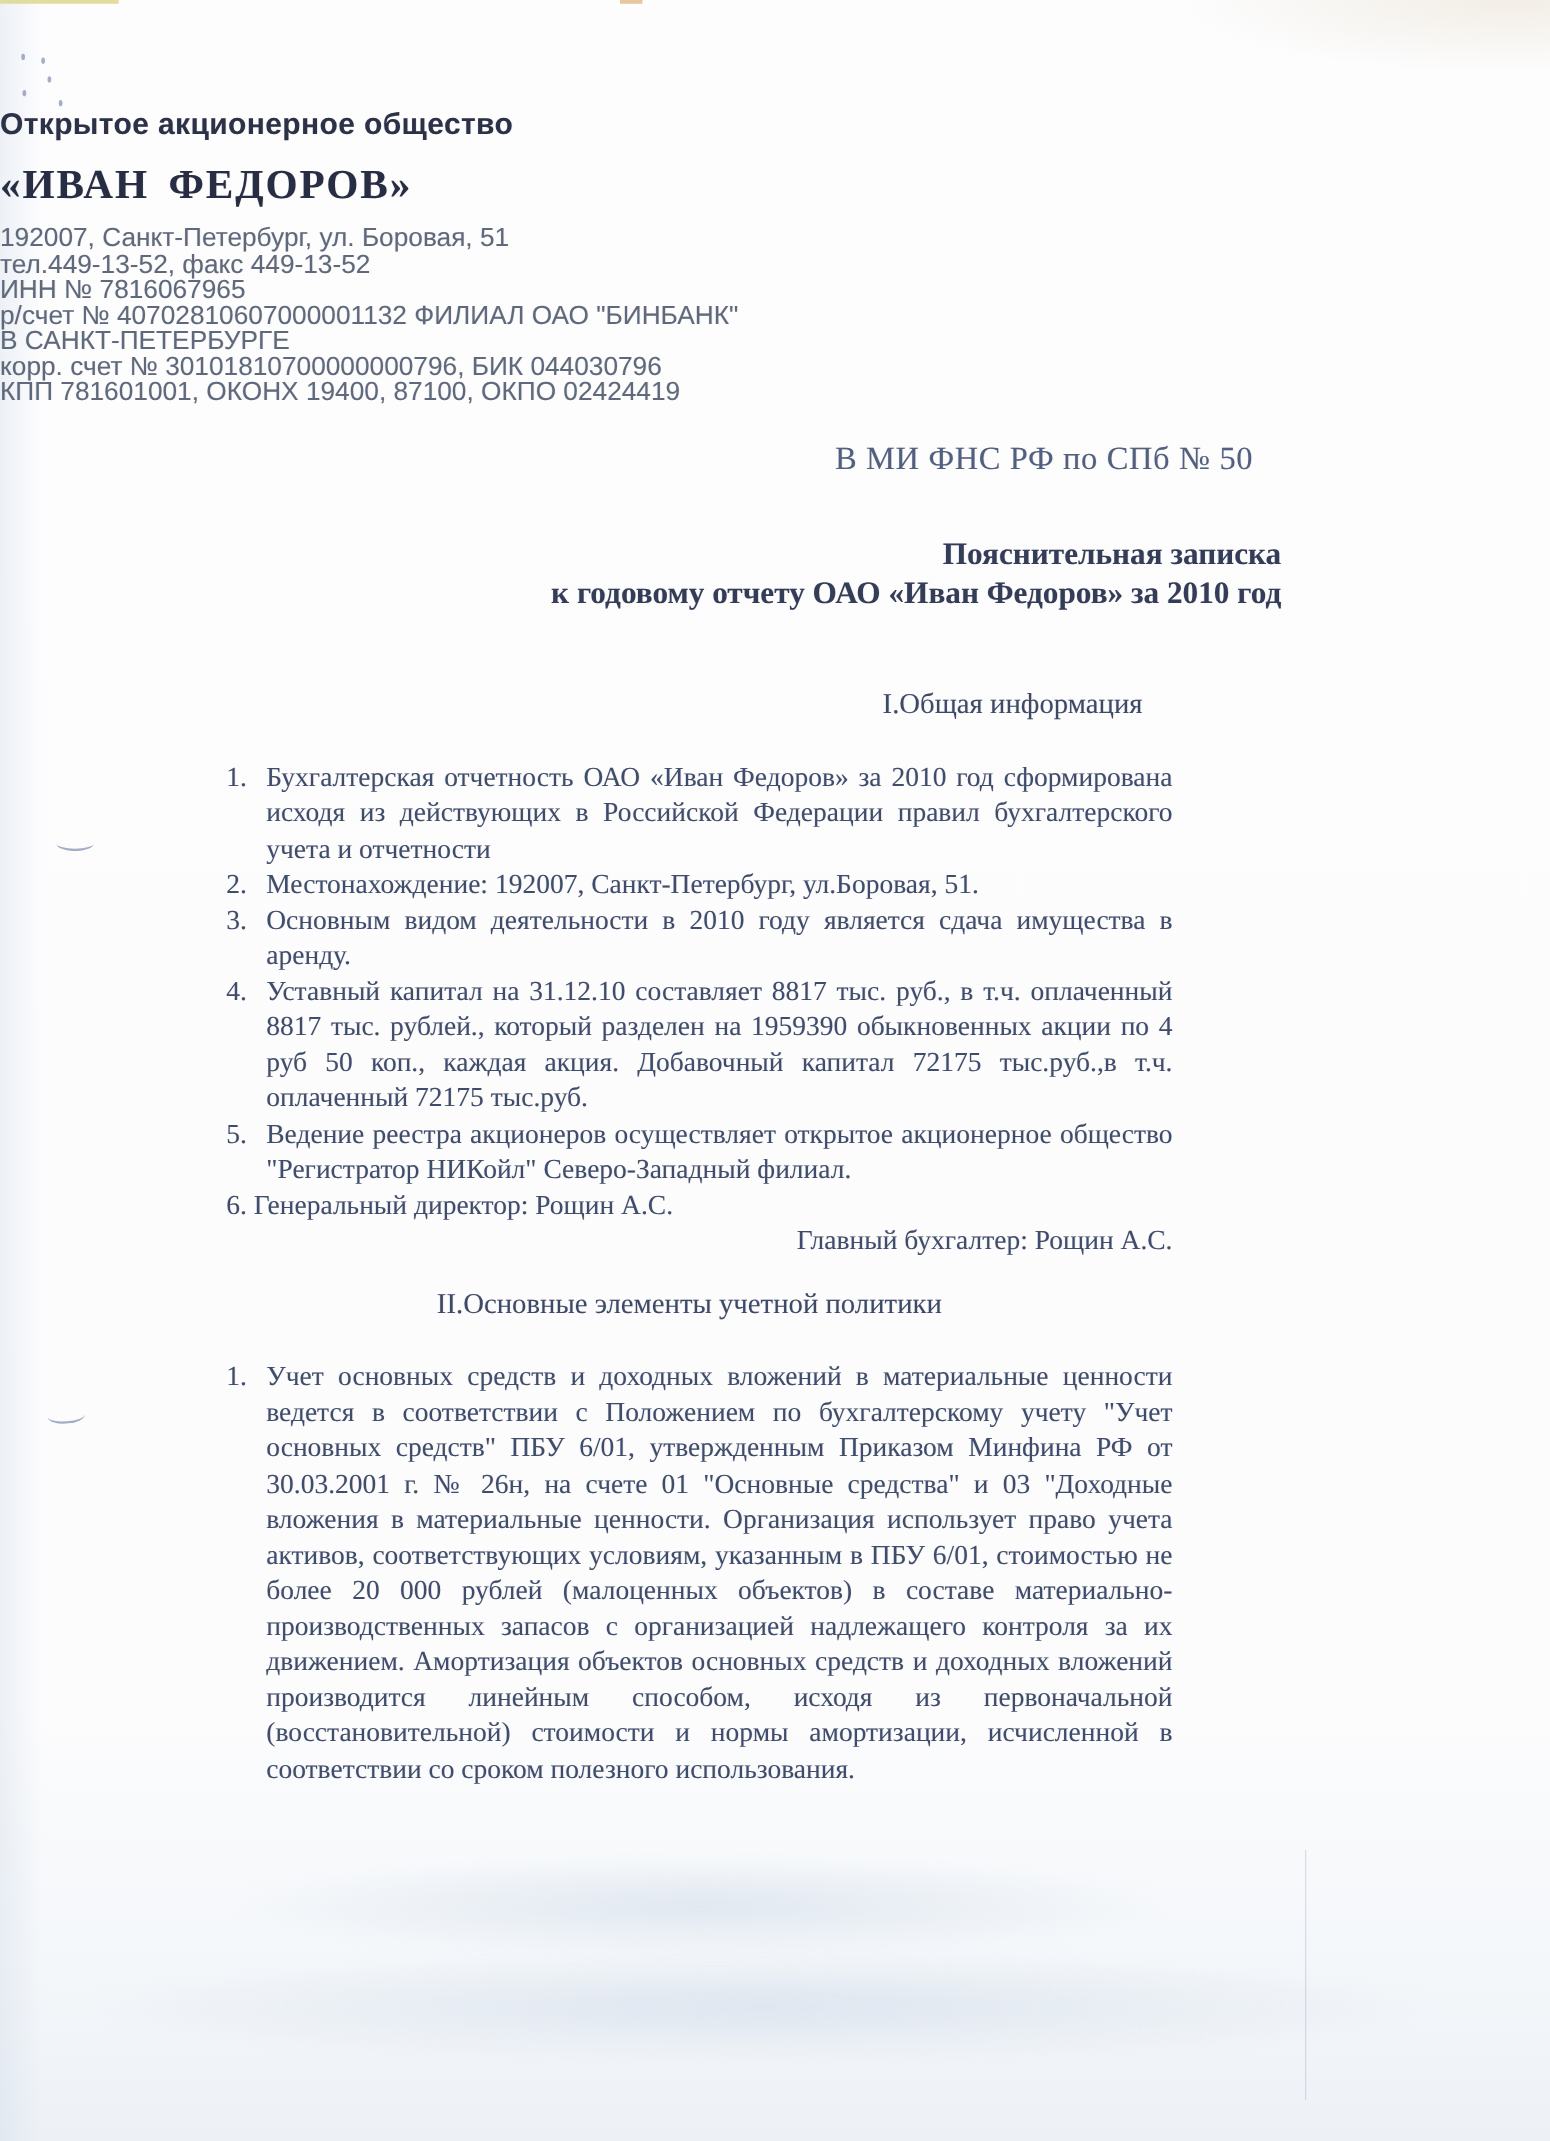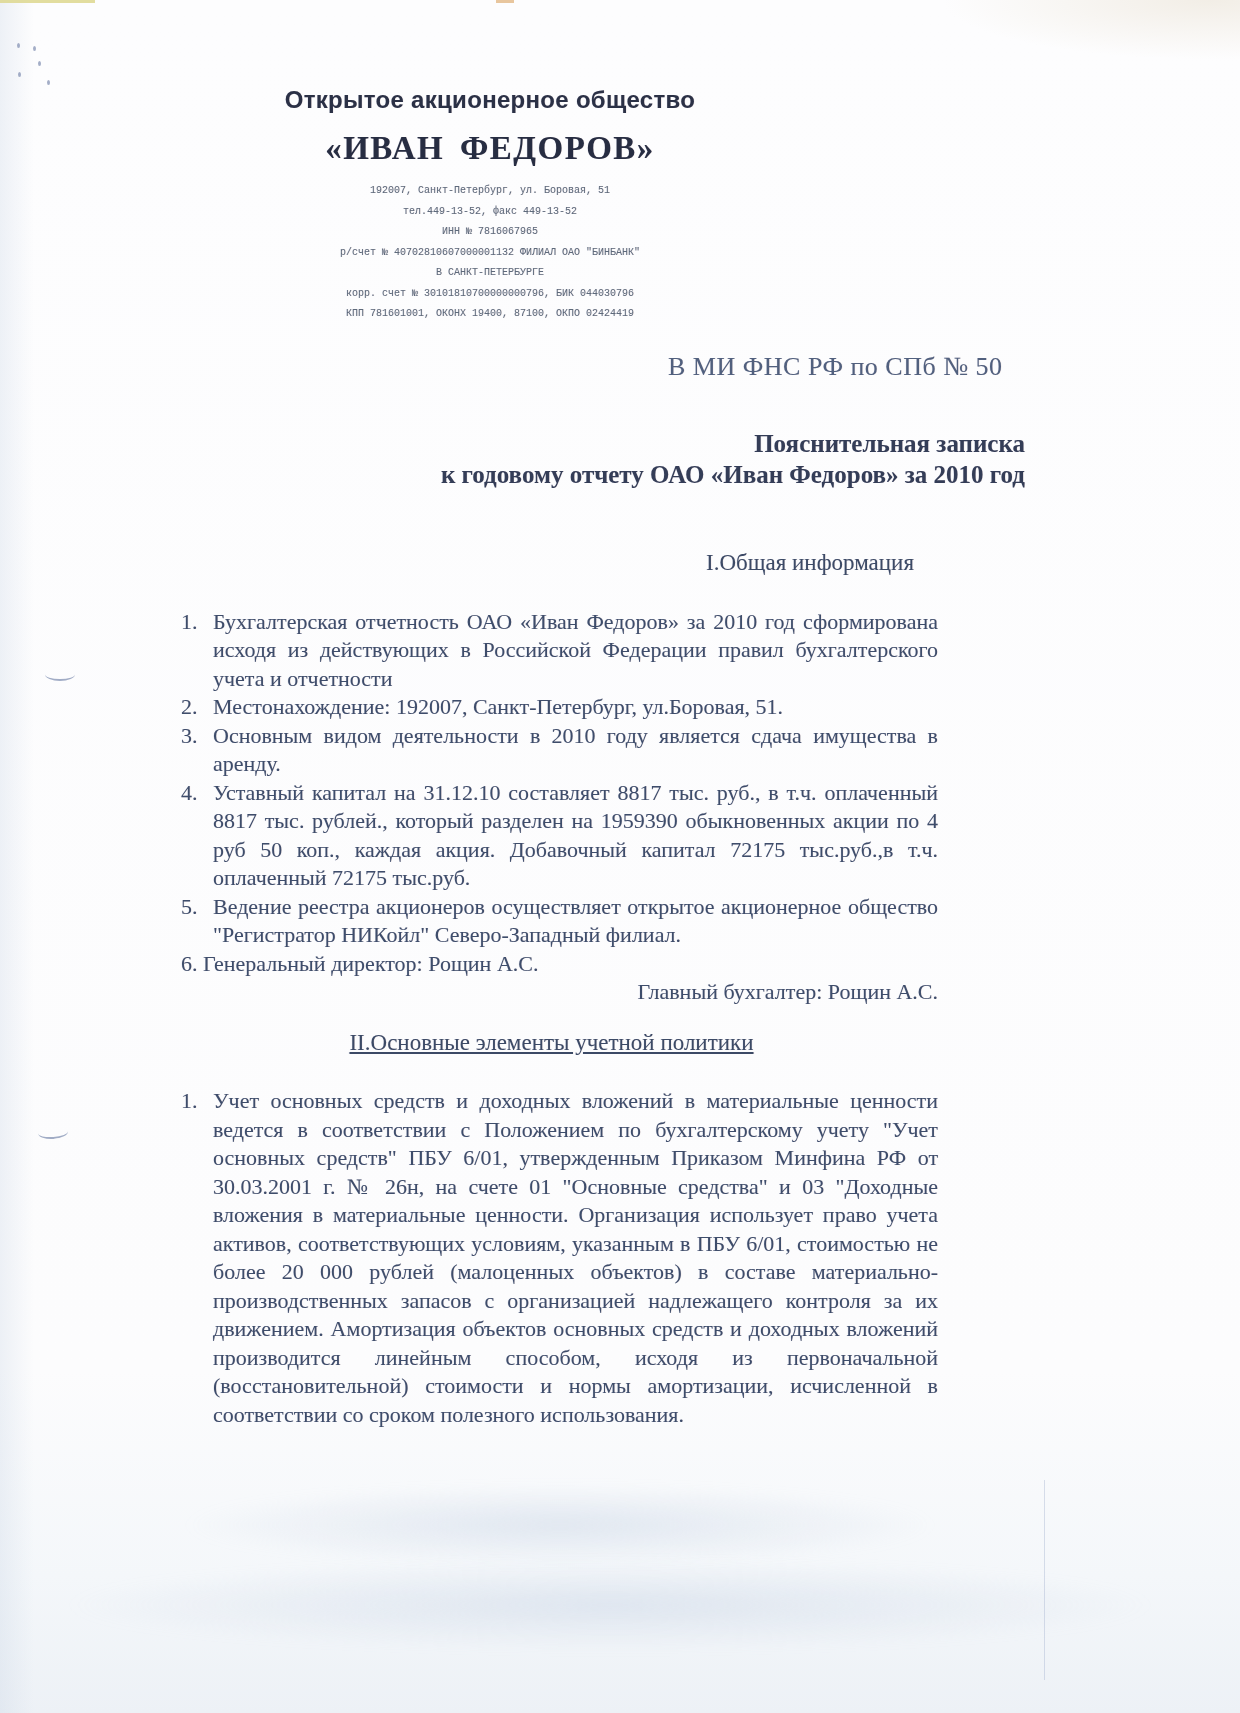--- a/index.html
+++ b/index.html
@@ -17,34 +17,34 @@
     pointer-events:none;
   }
   .page::after{ 
     content:"";position:absolute;right:0;top:0;width:300px;height:60px;
     background:radial-gradient(ellipse at 90% 0%,rgba(233,225,210,0.55),rgba(233,225,210,0) 70%);
     pointer-events:none;
   }
   .doc-text{ text-shadow:0.5px 0 0 rgba(160,70,60,0.12), -0.5px 0 0 rgba(60,85,160,0.12); }
 
   
-  .letterhead{position:absolute;top:86px;left:0;width:980px;text-align:center;}
+  .letterhead{position:absolute;top:86px;left:0;width:980px;}
   .org-type{
     font-family:"Liberation Sans","DejaVu Sans",sans-serif;
     font-weight:700;font-size:24px;color:#2b3146;letter-spacing:0.3px;
   }
   .org-name{
     margin-top:16px;
     font-weight:700;font-size:33px;color:#272d42;
     letter-spacing:1.5px;word-spacing:6px;
   }
   .address{
     margin-top:14px;
-    font-family:Liberation Mono, monospace;
-    font-size:10px;line-height:20.5px;color:#5e6a7b;
+    font-family:Liberation Sans, sans-serif;
+    font-size:21px;line-height:20.5px;color:#5e6a7b;
   }
 
   
   .stamp{
     position:absolute;top:352px;left:668px;
     font-size:26px;color:#51607e;letter-spacing:0.5px;
   }
 
   
   .title{
@@ -55,21 +55,21 @@
   
   .bodycol{
     position:absolute;top:549px;left:181px;width:757px;
     font-size:22px;line-height:28.5px;color:#3e4d6b;
   }
   .sec-heading{
     text-align:center;font-size:23px;color:#3c4a66;
     margin:0 0 30px 0;position:relative;
   }
   .sec-heading.h1{left:-24px;text-align:right;}
-  .sec-heading.h2{left:-8px;margin-top:22px;text-decoration:underline;}
+  .sec-heading.h2{left:-8px;margin-top:22px;}
   .item{display:flex;}
   .item .num{flex:none;width:32px;}
   .item .txt{flex:1;text-align:justify;}
   .sub-line{margin-left:-10px;}
 
   
   .art{position:absolute;pointer-events:none;}
   .topline{top:0;left:0;width:95px;height:3px;background:#ddd78e;opacity:.85;}
   .topdash{top:0;left:496px;width:18px;height:3px;background:#e6c093;opacity:.9;}
   .speck{width:3px;height:5px;background:#8693b4;border-radius:50%;opacity:.75;}

